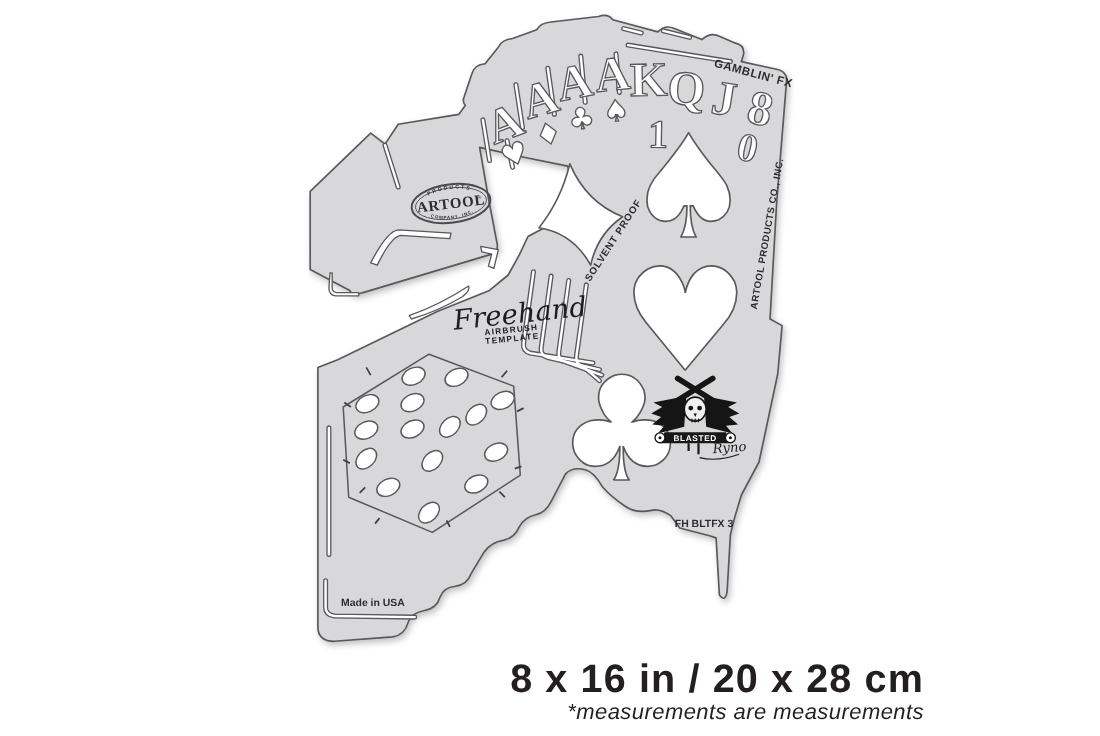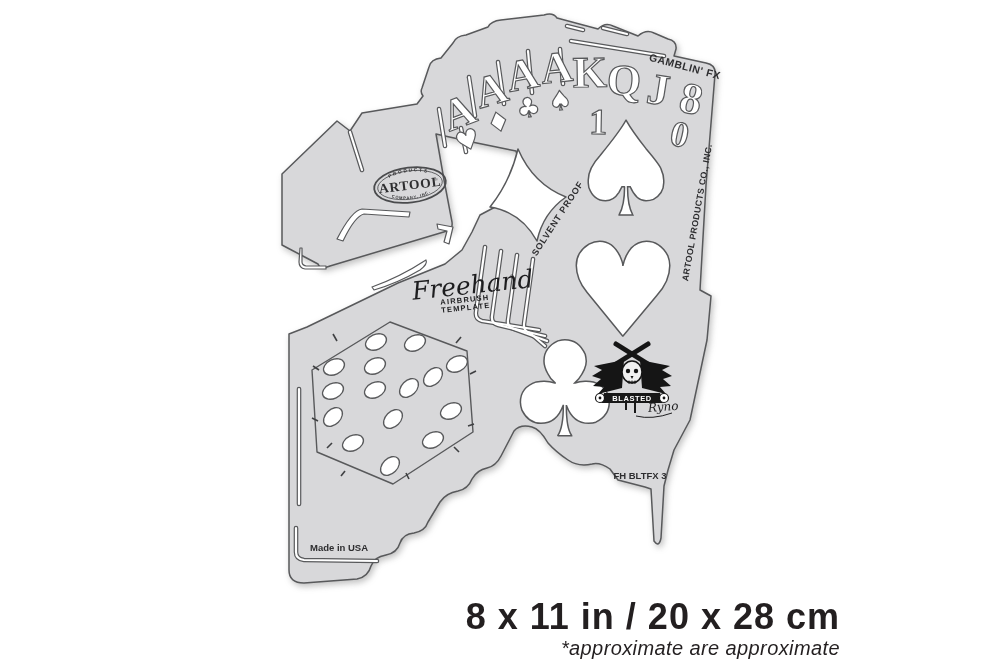--- a/index.html
+++ b/index.html
@@ -193,16 +193,16 @@
       <line x1="-6" y1="23" x2="-6" y2="30" stroke="#181818" stroke-width="2"></line>
       <line x1="3" y1="23" x2="3" y2="33" stroke="#181818" stroke-width="2"></line>
       <text x="0" y="20.5" text-anchor="middle" font-size="7.5" font-weight="bold" letter-spacing="0.6" fill="#ffffff">BLASTED</text>
     </g>
     <text x="14" y="33" font-family="DejaVu Serif,serif" font-style="italic" font-size="12" fill="#1d1d1f" transform="rotate(-4)">Ryno</text>
     <path d="M4,36 Q20,40 40,33" stroke="#1d1d1f" stroke-width="1" fill="none"></path>
   </g>
 </svg>
 
 <div class="caption">
-  <div class="size">8 x 11 in / 20 x 28 cm</div>
-  <div class="note">*approximate are approximate</div>
+  <div class="size">8 x 16 in / 20 x 28 cm</div>
+  <div class="note">*measurements are measurements</div>
 </div>
 </div>
 
 </body></html>

